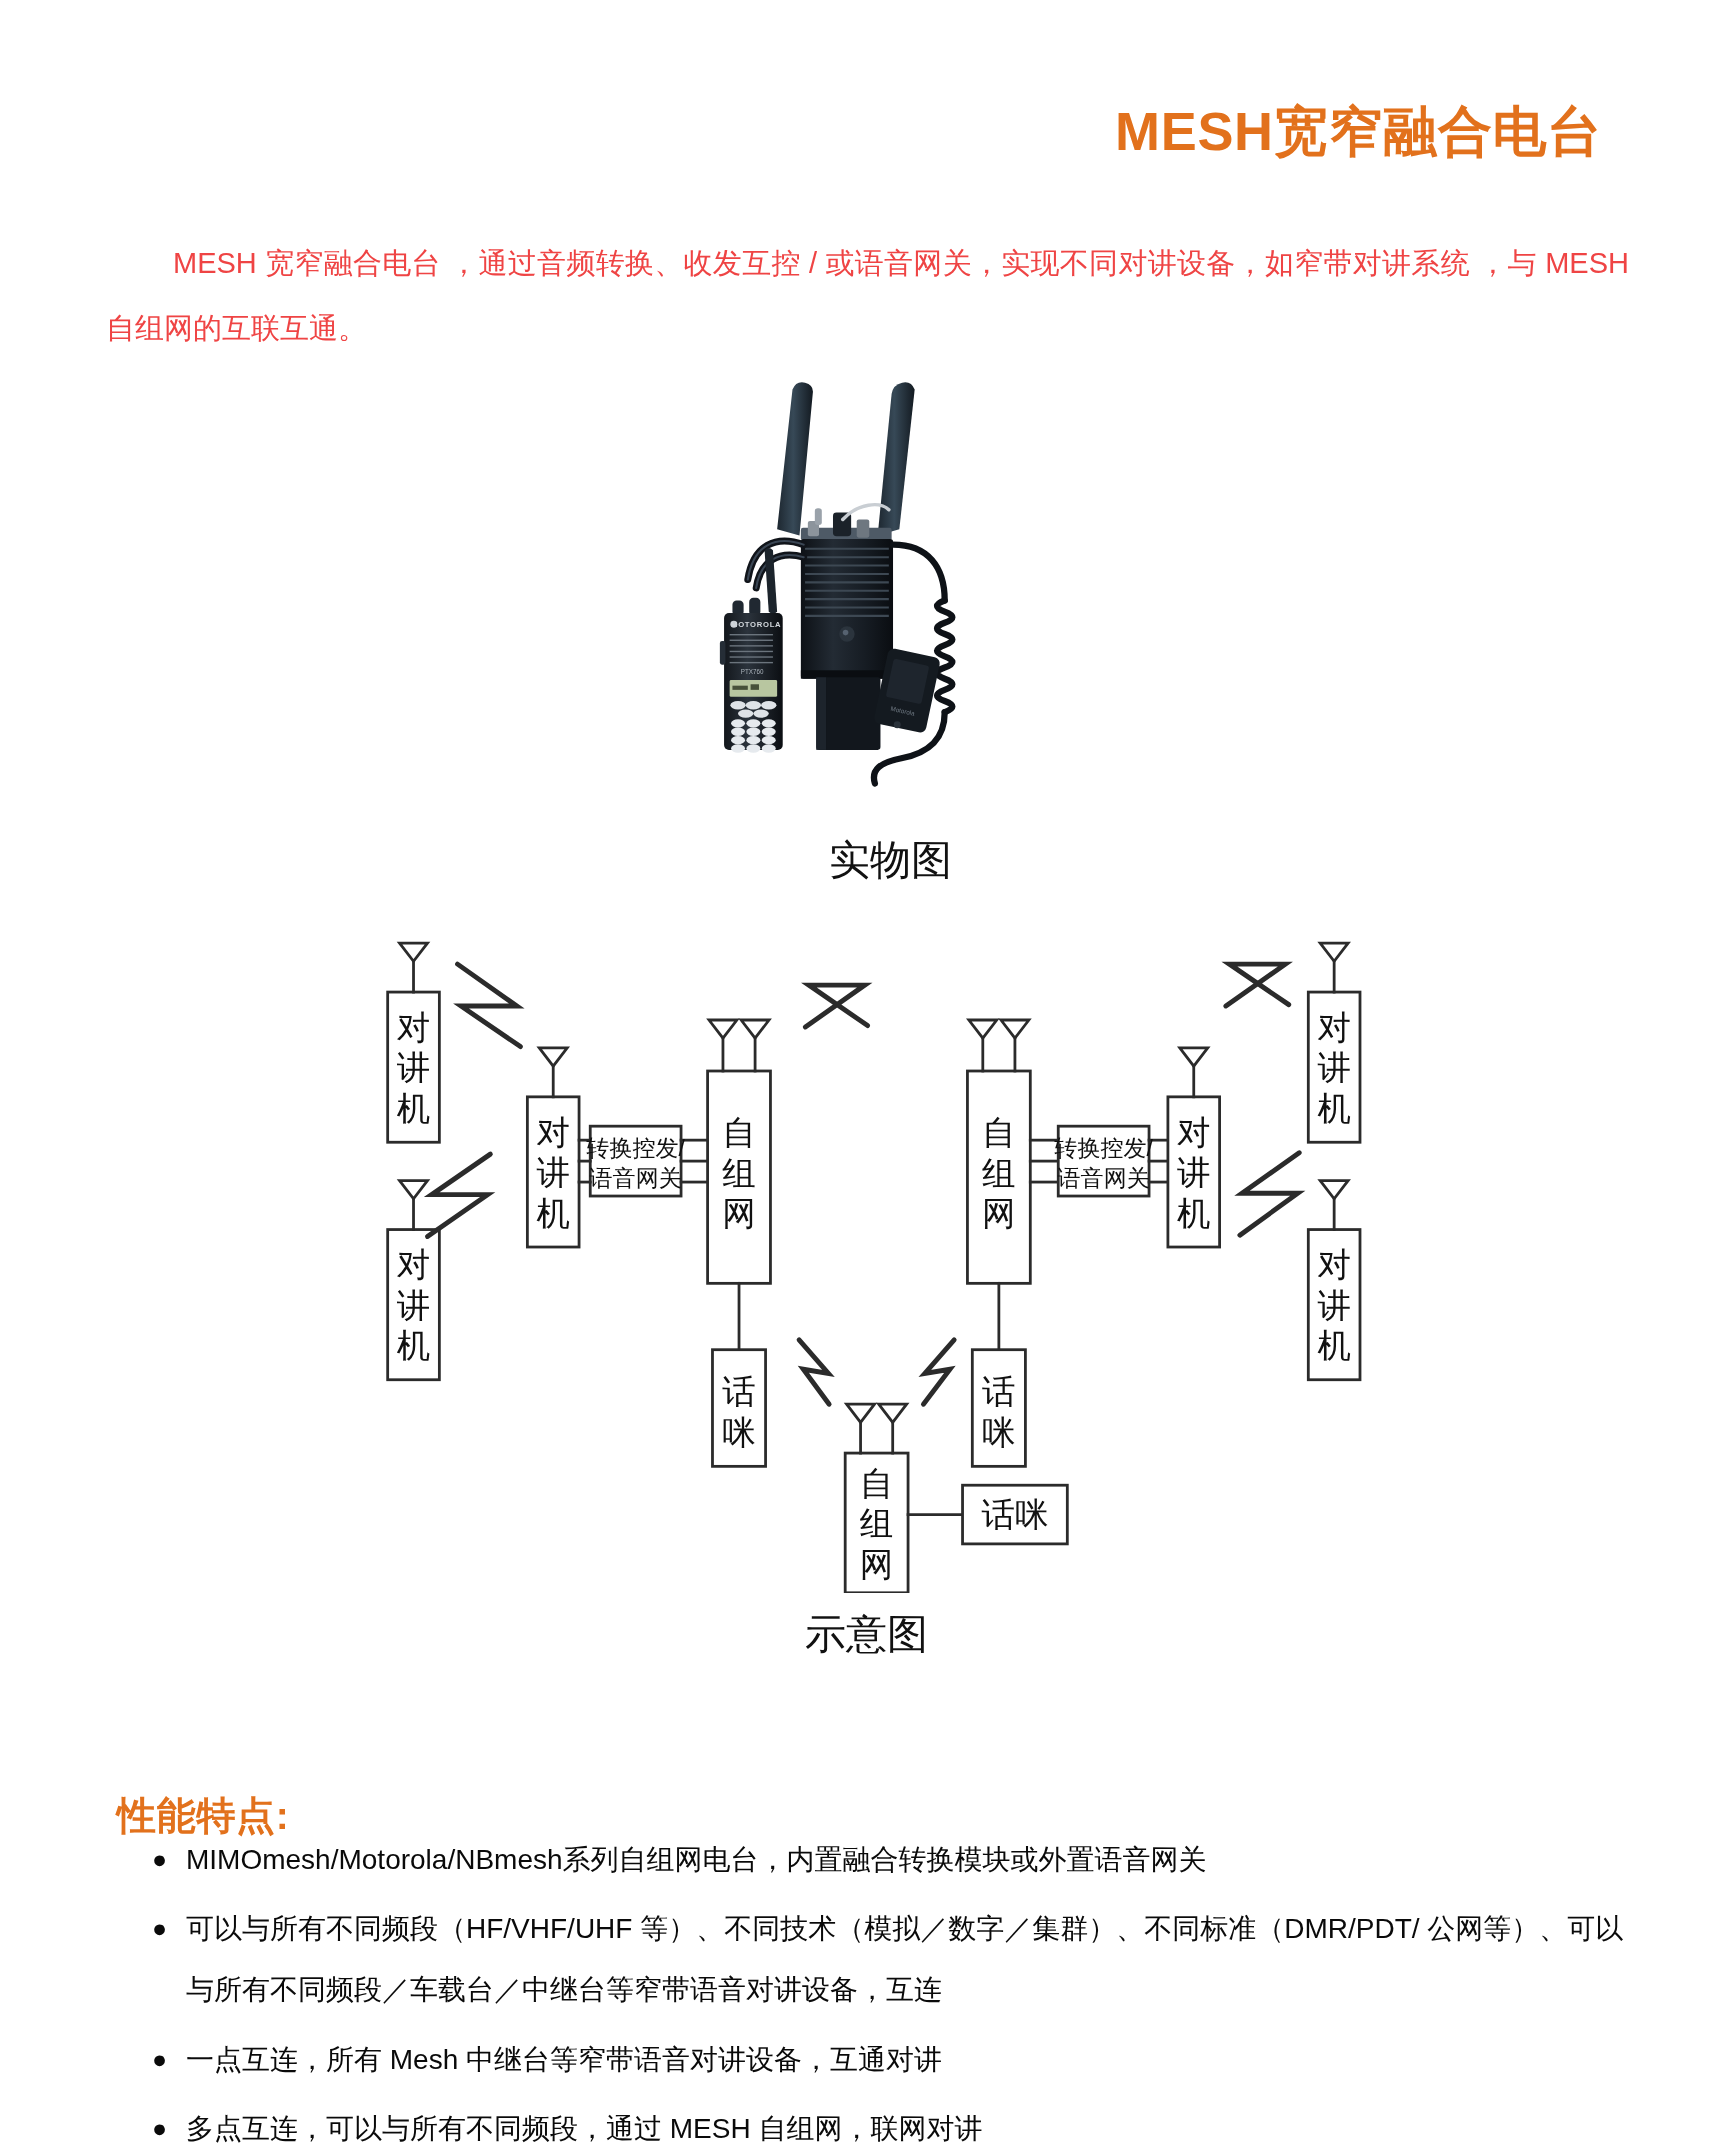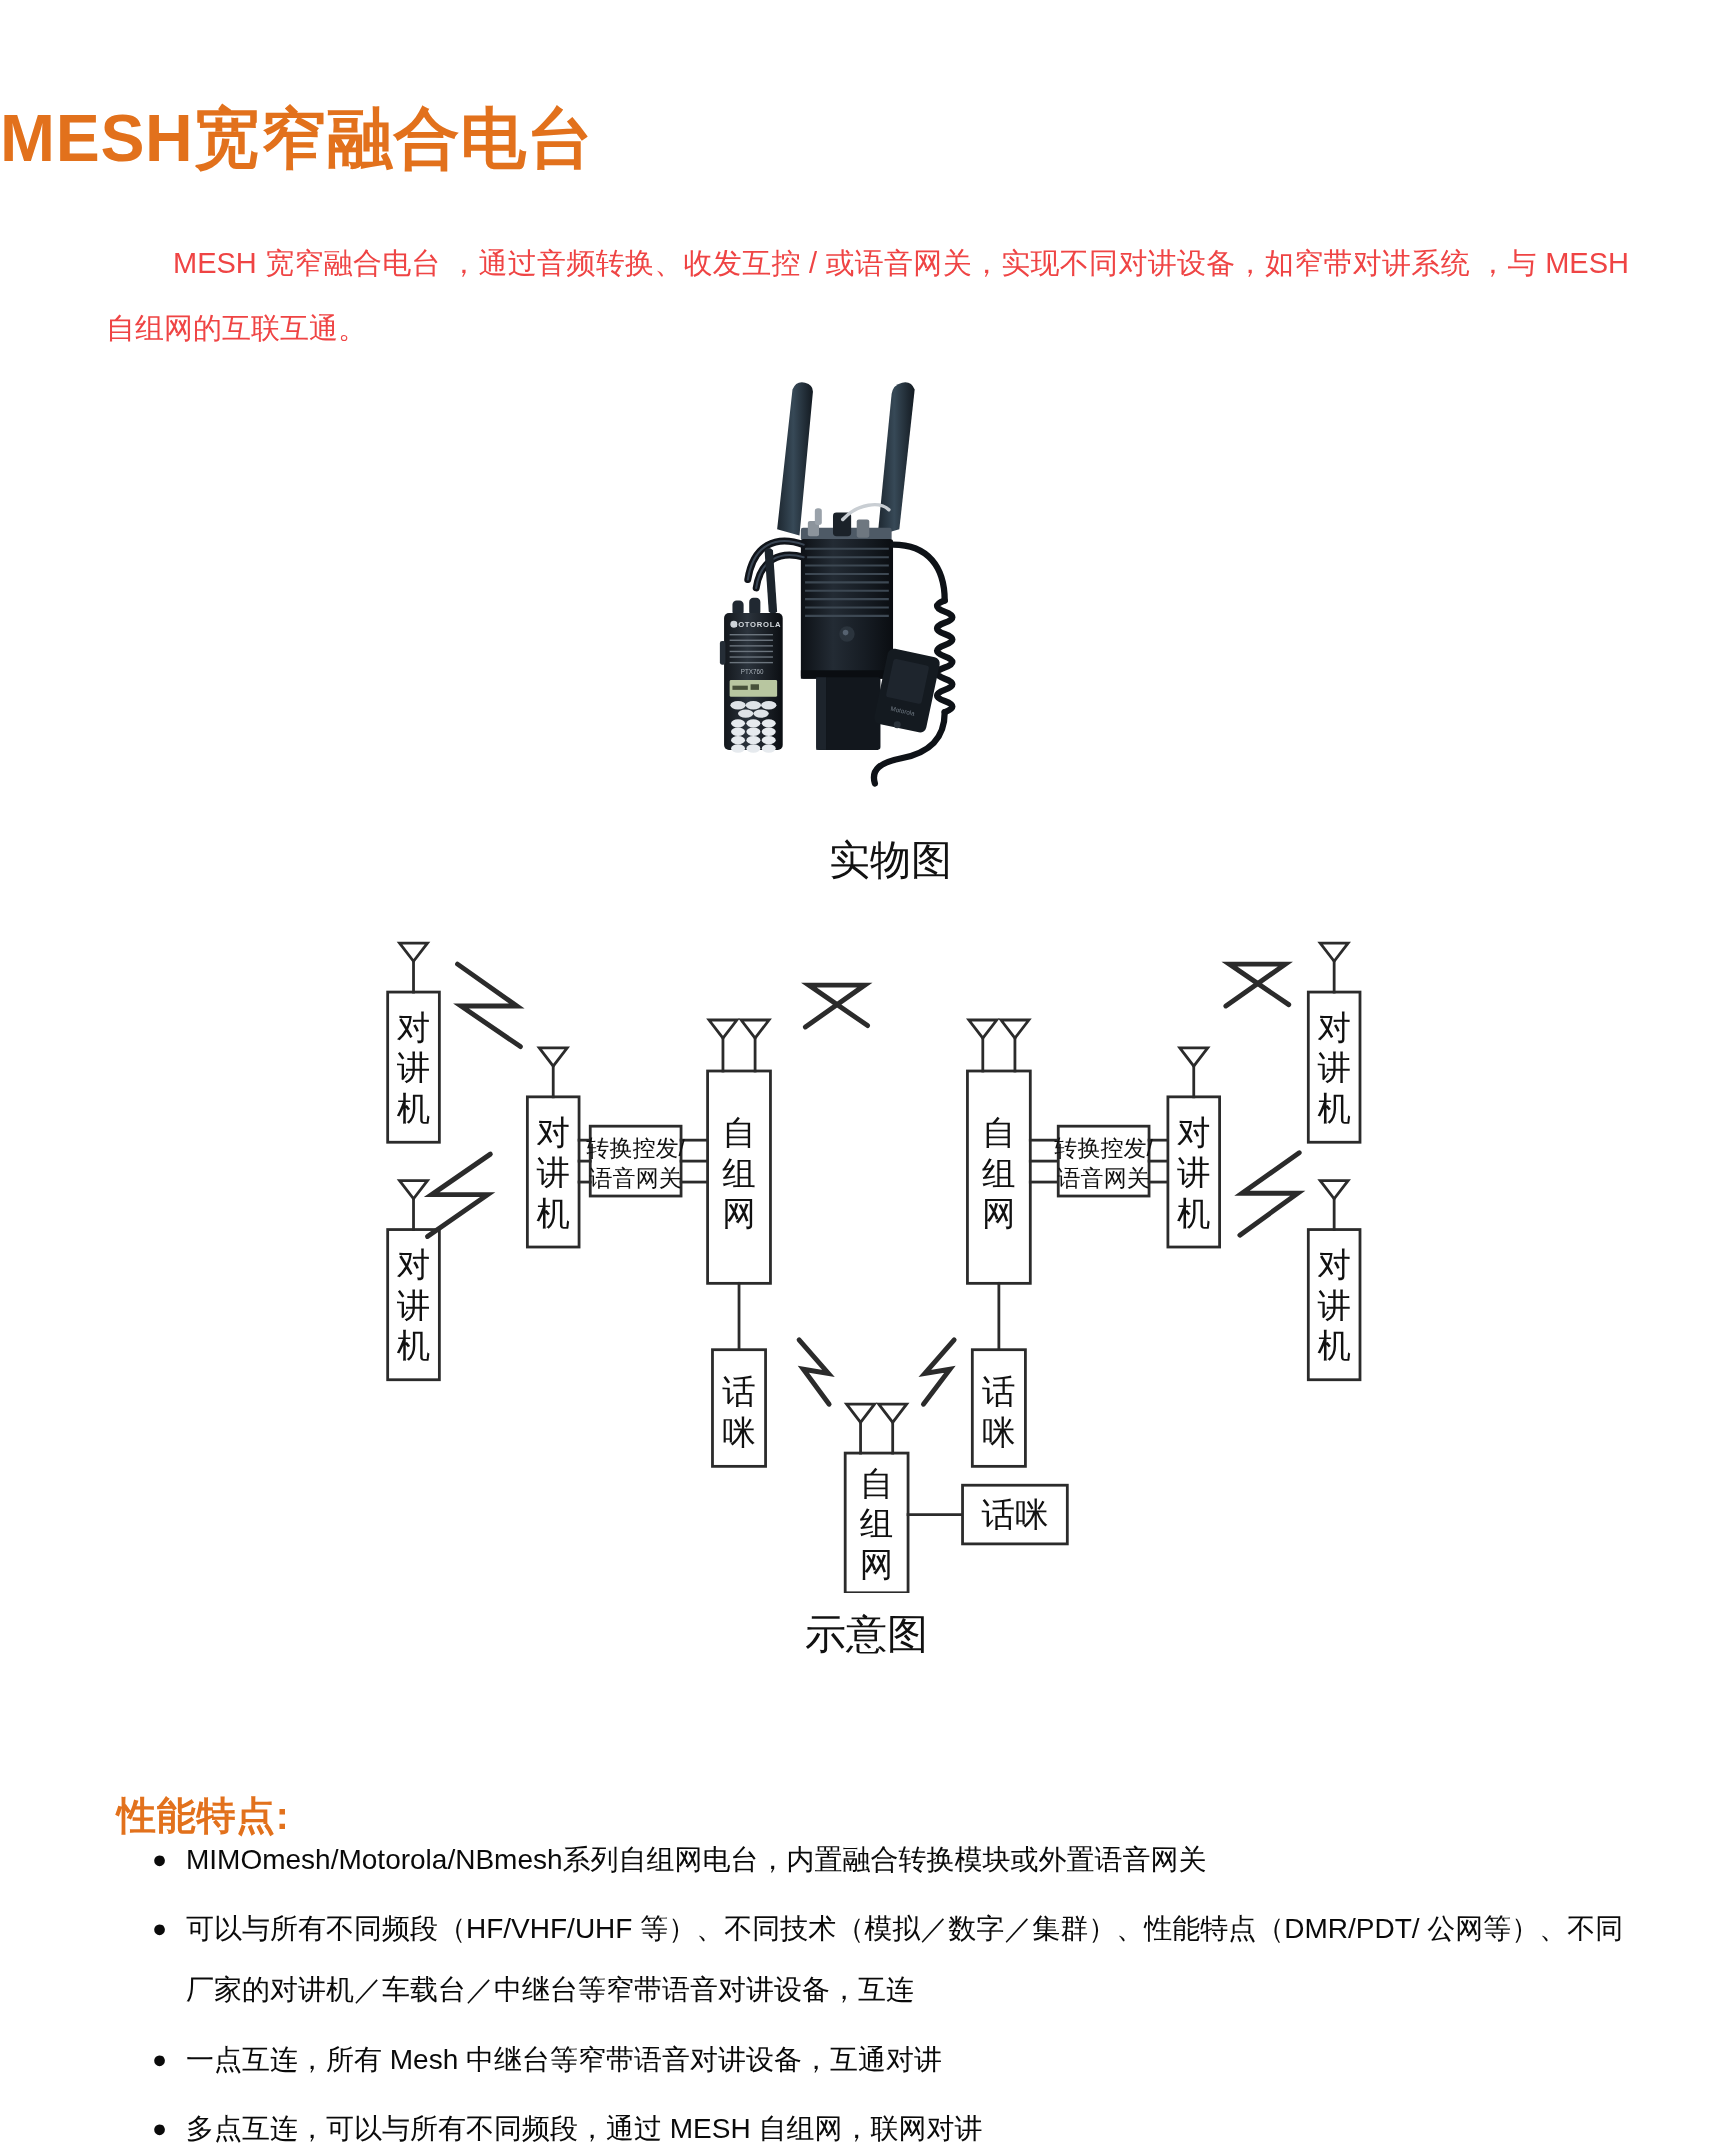--- a/index.html
+++ b/index.html
@@ -15,22 +15,22 @@
     color: #000000;
     overflow: hidden;
   }
 
   
   #page-title {
     position: absolute;
     top: 102px;
     left: 0;
     width: 1602px;
-    text-align: left;
-    font-size: 66px;
+    text-align: right;
+    font-size: 54px;
     font-weight: 700;
     color: #e2711c;
     letter-spacing: 0.7px;
     line-height: 1.1;
     white-space: nowrap;
   }
 
   
   #intro-paragraph {
     position: absolute;
@@ -456,21 +456,21 @@
 
 <div id="features-heading">性能特点:</div>
 
 <ul id="features-list">
   <li>
     <span class="bullet-dot">●</span>
     <span>MIMOmesh/Motorola/NBmesh系列自组网电台，内置融合转换模块或外置语音网关</span>
   </li>
   <li>
     <span class="bullet-dot">●</span>
-    <span>可以与所有不同频段（HF/VHF/UHF 等）、不同技术（模拟／数字／集群）、性能特点（DMR/PDT/ 公网等）、不同厂家的对讲机／车载台／中继台等窄带语音对讲设备，互连</span>
+    <span>可以与所有不同频段（HF/VHF/UHF 等）、不同技术（模拟／数字／集群）、不同标准（DMR/PDT/ 公网等）、可以与所有不同频段／车载台／中继台等窄带语音对讲设备，互连</span>
   </li>
   <li>
     <span class="bullet-dot">●</span>
     <span>一点互连，所有 Mesh 中继台等窄带语音对讲设备，互通对讲</span>
   </li>
   <li>
     <span class="bullet-dot">●</span>
     <span>多点互连，可以与所有不同频段，通过 MESH 自组网，联网对讲</span>
   </li>
 </ul>

